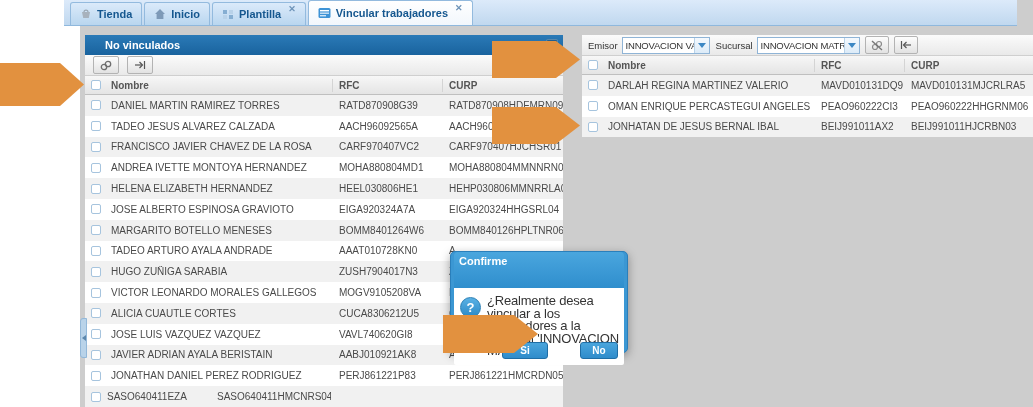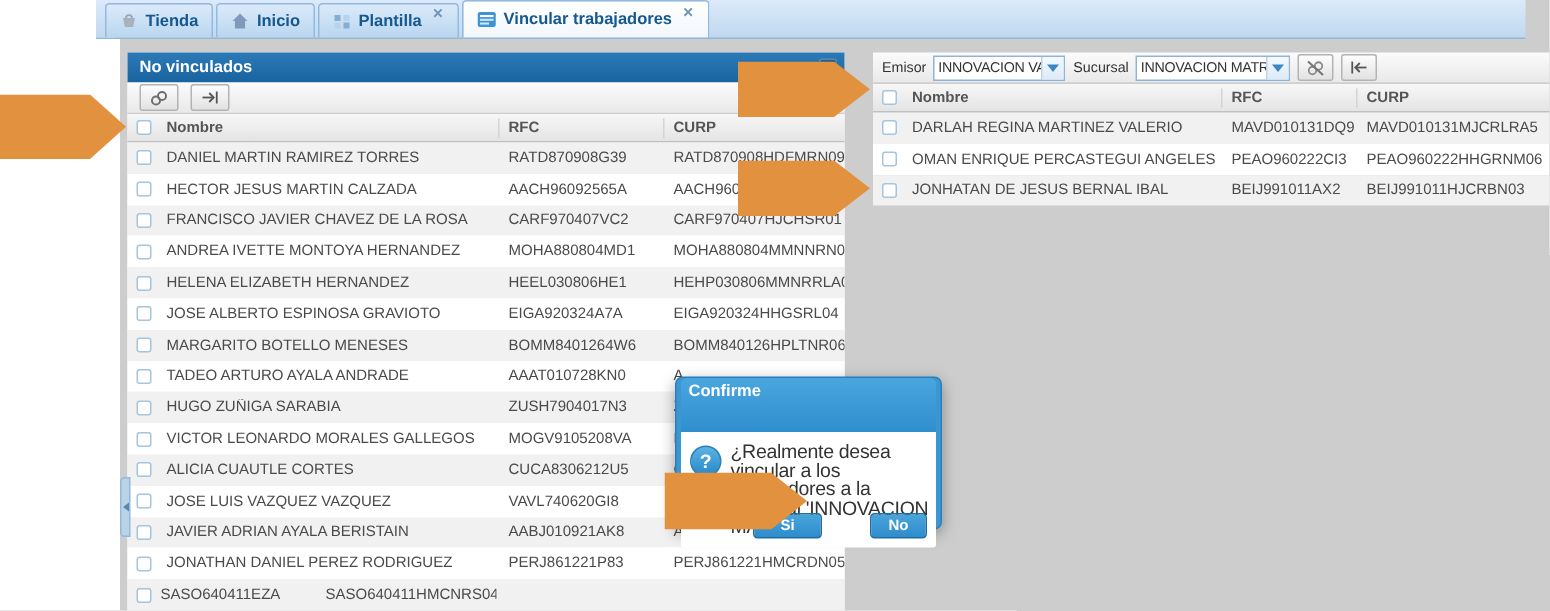--- a/index.html
+++ b/index.html
@@ -20,21 +20,21 @@
     background:linear-gradient(#dbeafa,#b9d6ef);border:1px solid #93bade;border-bottom:none;
     border-radius:3px 3px 0 0;color:var(--tab-text);font-size:11px;font-weight:bold;cursor:pointer;}
   .tab.active{background:linear-gradient(#ffffff,#f2f7fc);height:25px;}
   .tab .close-x{font-size:9px;color:#6d93b8;position:relative;top:-5px;margin-left:2px;}
   .tab svg{flex:none;}
   
   .panel{position:absolute;top:35px;height:372px;}
   .panel-left{left:85px;width:478px;background:#fff;}
   .panel-right{left:582px;width:451px;}
   .phdr{height:20px;background:linear-gradient(var(--hdr-blue-a),var(--hdr-blue-b));
-    color:#fff;font-size:11px;font-weight:bold;line-height:20px;padding:0 8px;position:relative;}
+    color:#fff;font-size:11px;font-weight:bold;line-height:20px;padding:0 20px;position:relative;}
   .ptool-sq{position:absolute;right:5px;top:4px;width:12px;height:12px;border-radius:2px;
     background:rgba(0,0,0,.18);border:1px solid rgba(255,255,255,.25);cursor:pointer;}
   .toolbar{height:21px;background:linear-gradient(#fbfbfb,#e9e9e9);border-bottom:1px solid #cfcfcf;
     display:flex;align-items:center;position:relative;}
   .tbtn{width:26px;height:18px;margin-left:8px;border:1px solid #b3b3b3;border-radius:2px;
     background:linear-gradient(#fdfdfd,#e2e2e2);display:flex;align-items:center;justify-content:center;cursor:pointer;}
   .panel-right .tbtn{margin-left:5px;width:24px;}
   .tlabel{font-size:9.5px;color:#333;margin-left:6px;}
   .select{height:17px;margin-left:4px;background:#fff;border:1px solid #8fb4d6;display:flex;align-items:center;cursor:pointer;}
   .select .val{flex:1;font-size:9.5px;letter-spacing:-0.2px;color:#333;padding:0 3px;white-space:nowrap;overflow:hidden;}
@@ -155,21 +155,21 @@
   <div class="rows" id="left-rows">
   <div class="trow">
     <span class="cb"></span>
     <span class="cell w-name" style="margin-left:4px;">DANIEL MARTIN RAMIREZ TORRES</span>
     <span class="cell w-rfc">RATD870908G39</span>
     <span class="cell w-curp">RATD870908HDFMRN09</span>
   </div>
 
   <div class="trow">
     <span class="cb"></span>
-    <span class="cell w-name" style="margin-left:4px;">HECTOR JESUS MARTIN CALZADA</span>
+    <span class="cell w-name" style="margin-left:4px;">TADEO JESUS ALVAREZ CALZADA</span>
     <span class="cell w-rfc">AACH96092565A</span>
     <span class="cell w-curp">AACH960925HP</span>
   </div>
 
   <div class="trow">
     <span class="cb"></span>
     <span class="cell w-name" style="margin-left:4px;">FRANCISCO JAVIER CHAVEZ DE LA ROSA</span>
     <span class="cell w-rfc">CARF970407VC2</span>
     <span class="cell w-curp">CARF970407HJCHSR01</span>
   </div>

